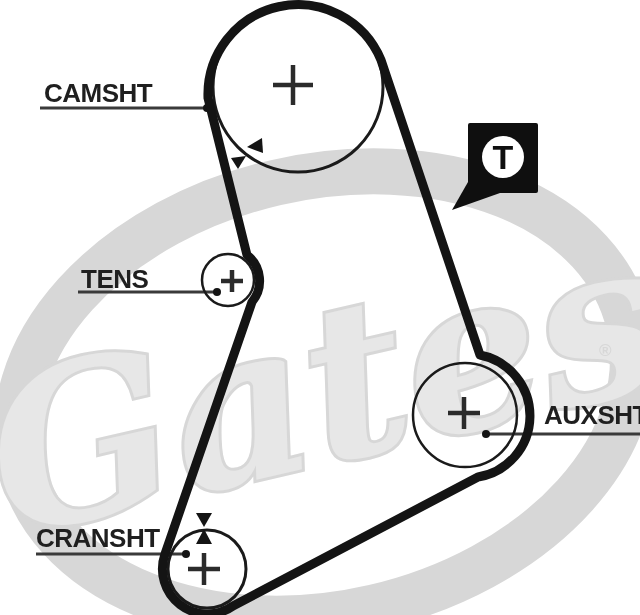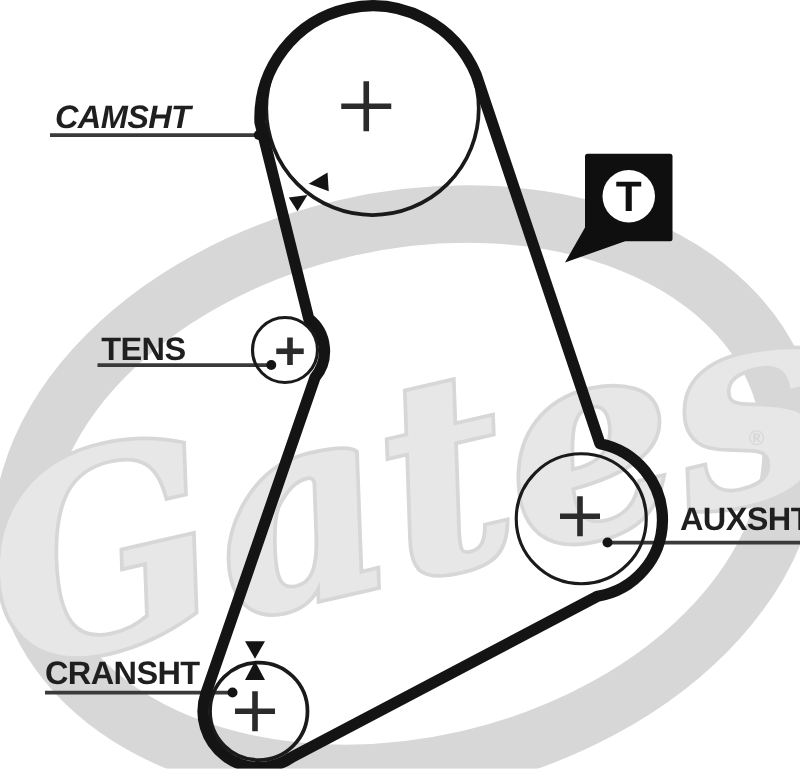--- a/index.html
+++ b/index.html
@@ -102,18 +102,18 @@
     </g>
 
     <g>
       <polygon points="472,175 452,210 500,193" fill="var(--badge-background)"></polygon>
       <rect x="468" y="123" width="70" height="70" rx="2" fill="var(--badge-background)"></rect>
       <circle cx="503" cy="157" r="21" fill="var(--badge-circle)"></circle>
       <text class="badge-t" x="503" y="169">T</text>
     </g>
   </svg>
 
-  <div class="lbl" style="left:44px; top:80px;font-style:italic;">CAMSHT</div>
+  <div class="lbl" style="left:44px; top:80px;">CAMSHT</div>
   <div class="lbl" style="left:36px; top:525px;">CRANSHT</div>
   <div class="lbl" style="left:81px; top:266px;">TENS</div>
   <div class="lbl" style="left:544px; top:402px;">AUXSHT</div>
 
 </div>
 
 </body></html>

